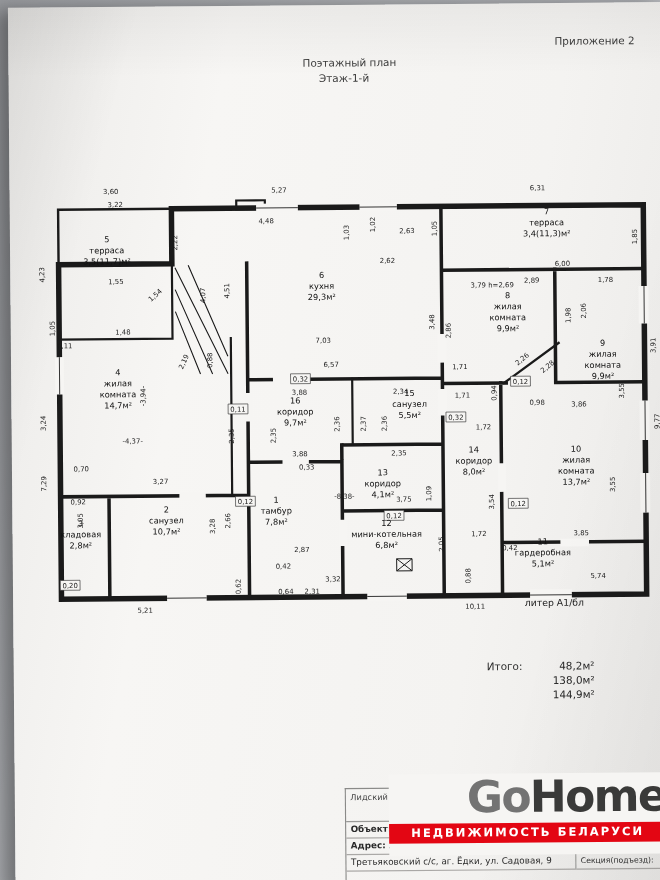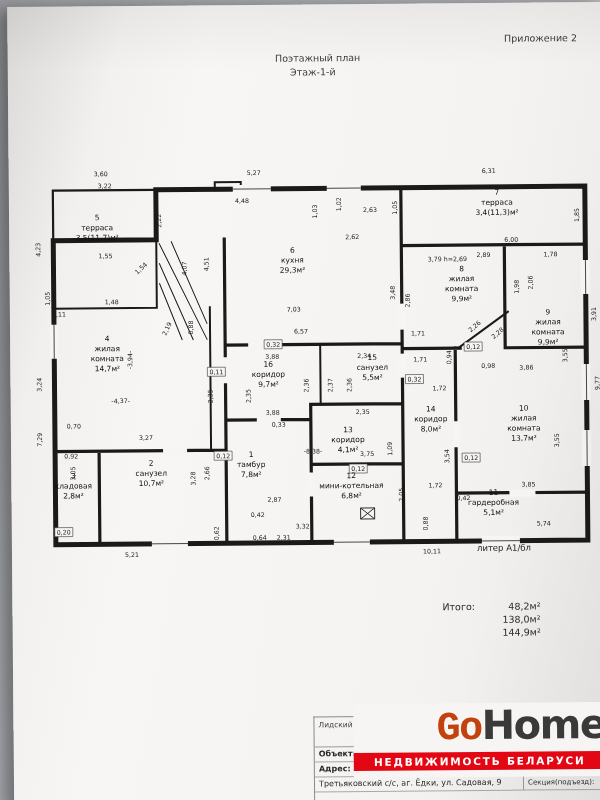--- a/index.html
+++ b/index.html
@@ -298,18 +298,18 @@
           <span class="b">Этаж:</span>
           <span>1-й</span>
         </div>
         <div class="it-row" style="font-size:7px">Секция(подъезд):</div>
       </div>
     </div>
   </div>
 
   <div class="logo">
     <div class="logo-text">
-      <span class="logo-go" style="color: #c2410c; font-family: Liberation Mono, monospace;">Go</span><span class="logo-home">Home</span>
+      <span class="logo-go" style="color: #737373;">Go</span><span class="logo-home">Home</span>
     </div>
     <div class="logo-bar" style="background: rgb(227, 6, 19);">НЕДВИЖИМОСТЬ БЕЛАРУСИ</div>
   </div>
 
 </div>
 
 </body></html>

